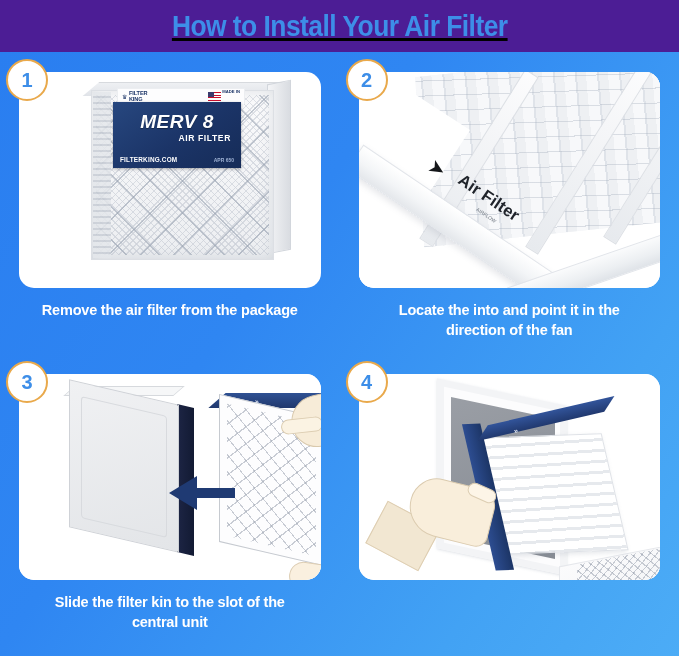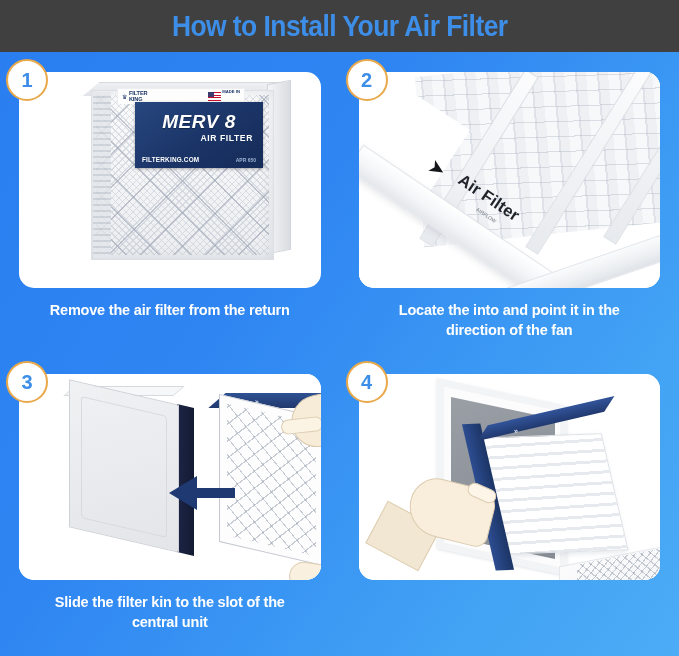--- a/index.html
+++ b/index.html
@@ -6,22 +6,22 @@
   html,body { width:679px; height:656px; }
   body {
     font-family:"Liberation Sans", sans-serif;
     background:#ffffff;
     overflow:hidden;
     position:relative;
   }
   
   .header {
     height:52px;
-    background:#404040;
-    display:flex; align-items:center; justify-content:center;
+    background:#4c1d95;
+    display:flex; align-items:center; justify-content:center;text-decoration:underline;
   }
   .header-title {
     color:#3d8ee8;
     font-size:30px;
     font-weight:bold;
     letter-spacing:-0.6px;
     transform:scaleX(0.88);
     white-space:nowrap;
   }
   
@@ -102,21 +102,21 @@
     content:""; position:absolute; inset:-40%;
     background-image:repeating-linear-gradient(45deg, rgba(170,178,190,.7) 0 1px, transparent 1px 5px);
   }
   .f1-mesh-fine:after { background-image:repeating-linear-gradient(-45deg, rgba(170,178,190,.7) 0 1px, transparent 1px 5px); }
   .f1-ribs {
     position:absolute; left:74px; top:20px; width:18px; height:166px;
     background:repeating-linear-gradient(#e4e7eb 0 4px, #c9ced6 4px 6px);
     opacity:.85;
   }
   .f1-label {
-    position:absolute; left:116px; top:30px; width:128px; height:66px;
+    position:absolute; left:94px; top:30px; width:128px; height:66px;
     background:linear-gradient(145deg,#27477f 0%,#1b3467 55%,#162c58 100%);
     z-index:4;
     box-shadow:0 1px 3px rgba(0,0,0,.3);
     padding-left:32px;
   }
   .f1-lab-top {
     position:absolute; left:98px; top:16px; width:128px; height:16px;
     background:#fdfdfe; z-index:4;
     display:flex; align-items:center; justify-content:space-between;
     padding:0 4px;
@@ -399,21 +399,21 @@
               <div class="merv-sub">AIR FILTER</div>
               <div class="f1-foot">
                 <span class="fk-url">FILTERKING.COM</span>
                 <span class="apr">APR 650</span>
               </div>
             </div>
           </div>
         </div>
         <div class="badge">1</div>
       </div>
-      <div class="caption">Remove the air filter from the return</div>
+      <div class="caption">Remove the air filter from the package</div>
     </div>
 
     <div class="cell row1">
       <div class="card-wrap">
         <div class="card">
           <div class="p2">
             <div class="p2-pleats"></div>
             <div class="p2-diag1"></div>
             <div class="p2-diag2"></div>
             <div class="p2-diag3"></div>

